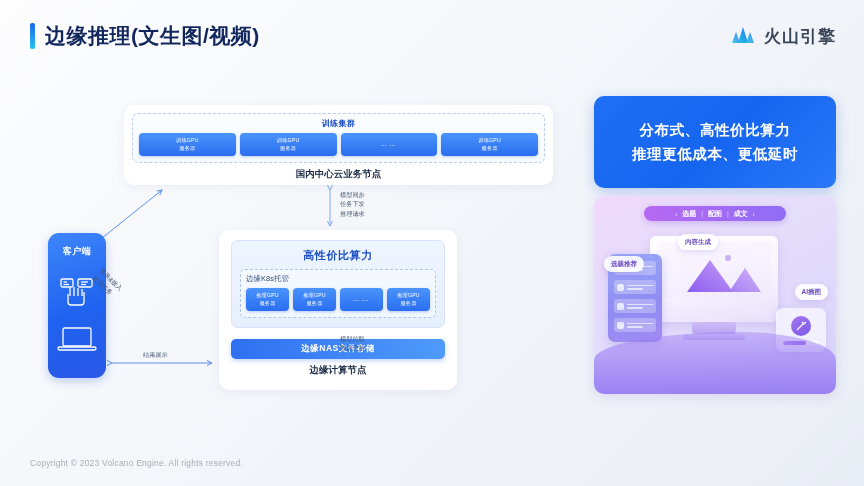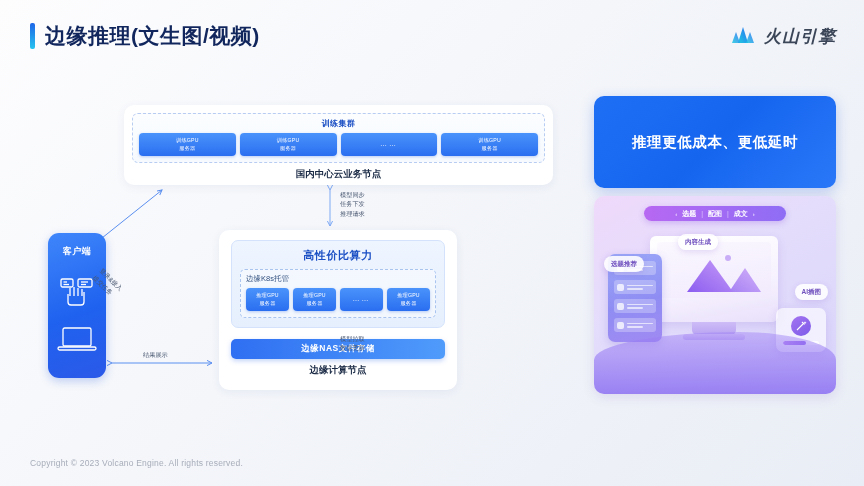--- a/index.html
+++ b/index.html
@@ -15,21 +15,21 @@
   .title-wrap { display: flex; align-items: center; gap: 10px; }
   .title-bar {
     width: 5px; height: 26px; border-radius: 2px;
     background: linear-gradient(180deg, #1e66e8 0%, #27c4ef 100%);
   }
   .page-title {
     font-size: 21px; font-weight: bold; color: #10265c; letter-spacing: .5px;
   }
   .brand {
     position: absolute; right: 0; top: 2px;
-    display: flex; align-items: center; gap: 9px; font-style: italic;
+    display: flex; align-items: center; gap: 9px;
   }
   .brand-name { font-size: 17px; font-weight: bold; color: #3b4658; letter-spacing: 1px; }
 
   
   .diagram { position: absolute; left: 0; top: 78px; width: 572px; height: 340px; }
 
   .card {
     background: #ffffff; border-radius: 10px;
     box-shadow: 0 2px 10px rgba(40,70,140,.07);
   }
@@ -362,20 +362,21 @@
     <div>模型拉取</div>
     <div>数据更新</div>
   </div>
 
   <div class="arrow-label" style="left:143px; top:272px;">结果展示</div>
 </div>
 
 <div class="right">
 
   <div class="headline">
+    <div>分布式、高性价比算力</div>
     <div>推理更低成本、更低延时</div>
   </div>
 
   <div class="illus">
 
     <div class="pill">
       <span class="arw">‹</span>
       <span>选题</span>
       <span class="sep">|</span>
       <span>配图</span>

